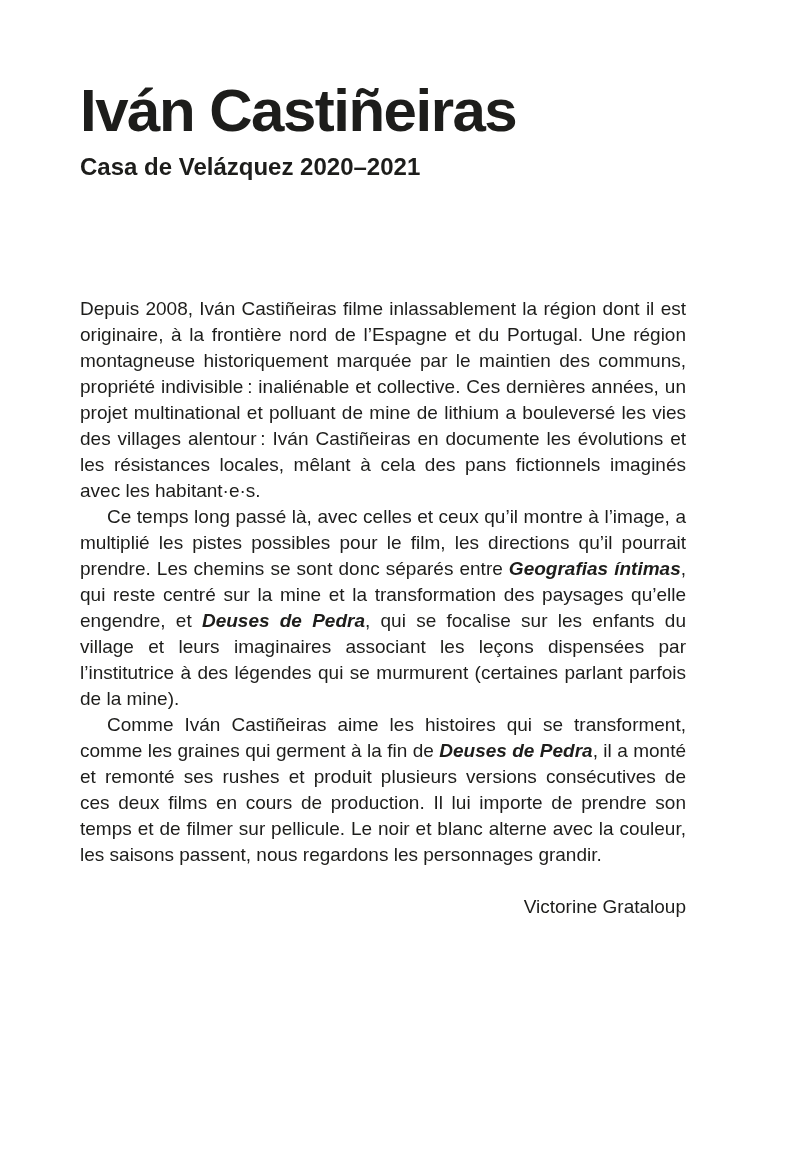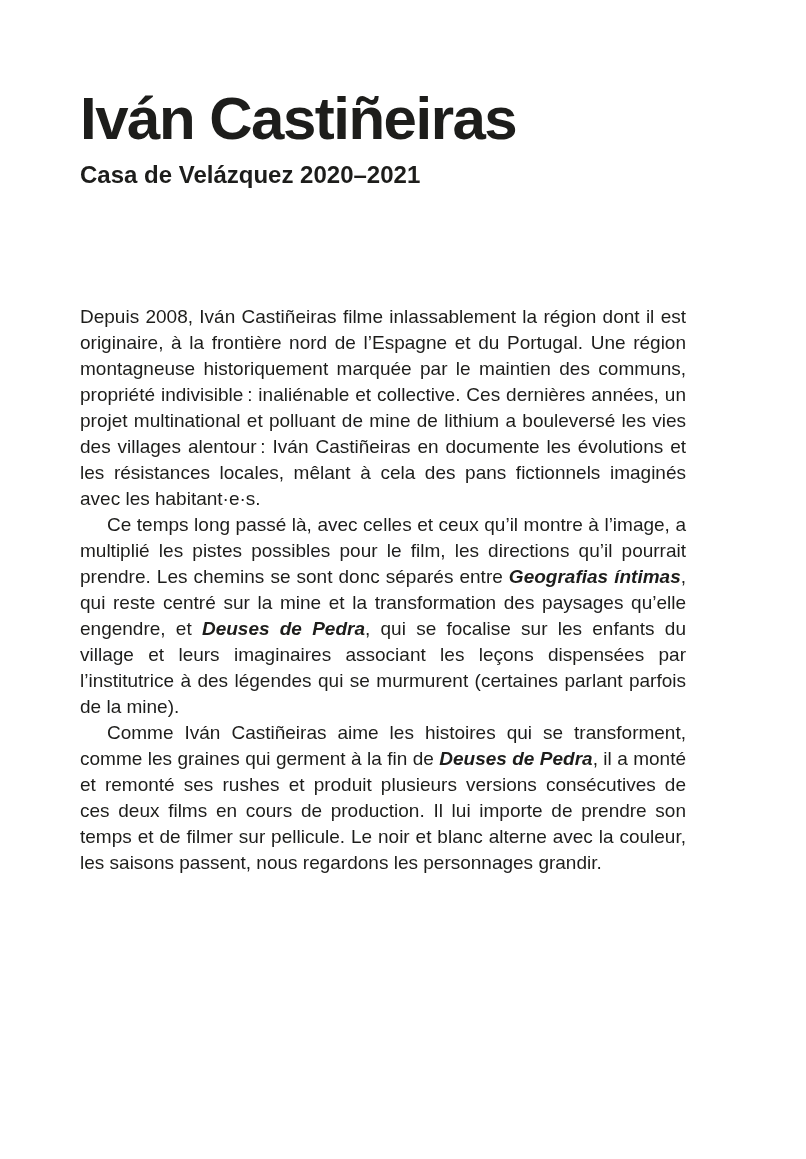--- a/index.html
+++ b/index.html
@@ -5,21 +5,21 @@
 <style>
   html, body {
     margin: 0;
     padding: 0;
     background: #ffffff;
   }
   .page {
     position: relative;
     width: 806px;
     height: 981px;
-    margin: 16px auto;
+    margin: 8px auto;
     background: #ffffff;
     overflow: hidden;
     font-family: "Liberation Sans", sans-serif;
     color: #1d1d1b;
     box-sizing: border-box;
     padding: 70px 120px 0 80px;
   }
   h1.title {
     margin: 0;
     font-size: 60px;
@@ -70,14 +70,15 @@
     <h1 class="title">Iván Castiñeiras</h1>
     <p class="subtitle">Casa de Velázquez 2020–2021</p>
   </header>
 
   <article class="essay">
     <div id="paragraphs">
         <p class="para"><span>Depuis 2008, Iván Castiñeiras filme inlassablement la région dont il est originaire, à la frontière nord de l’Espagne et du Portugal. Une région montagneuse historiquement marquée par le maintien des communs, propriété indivisible : inaliénable et collective. Ces dernières années, un projet multinational et polluant de mine de lithium a bouleversé les vies des villages alentour : Iván Castiñeiras en documente les évolutions et les résistances locales, mêlant à cela des pans fictionnels imaginés avec les habitant·e·s.</span></p>
         <p class="para indent"><span>Ce temps long passé là, avec celles et ceux qu’il montre à l’image, a multiplié les pistes possibles pour le film, les directions qu’il pourrait prendre. Les chemins se sont donc séparés entre </span><em>Geografias íntimas</em><span>, qui reste centré sur la mine et la transformation des paysages qu’elle engendre, et </span><em>Deuses de Pedra</em><span>, qui se focalise sur les enfants du village et leurs imaginaires associant les leçons dispensées par l’institutrice à des légendes qui se murmurent (certaines parlant parfois de la mine).</span></p>
         <p class="para indent"><span>Comme Iván Castiñeiras aime les histoires qui se transforment, comme les graines qui germent à la fin de </span><em>Deuses de Pedra</em><span>, il a monté et remonté ses rushes et produit plusieurs versions consécutives de ces deux films en cours de production. Il lui importe de prendre son temps et de filmer sur pellicule. Le noir et blanc alterne avec la couleur, les saisons passent, nous regardons les personnages grandir.</span></p>
       </div>
+    <div class="signature">Victorine Grataloup</div>
   </article>
 </div>
 
 </body></html>

